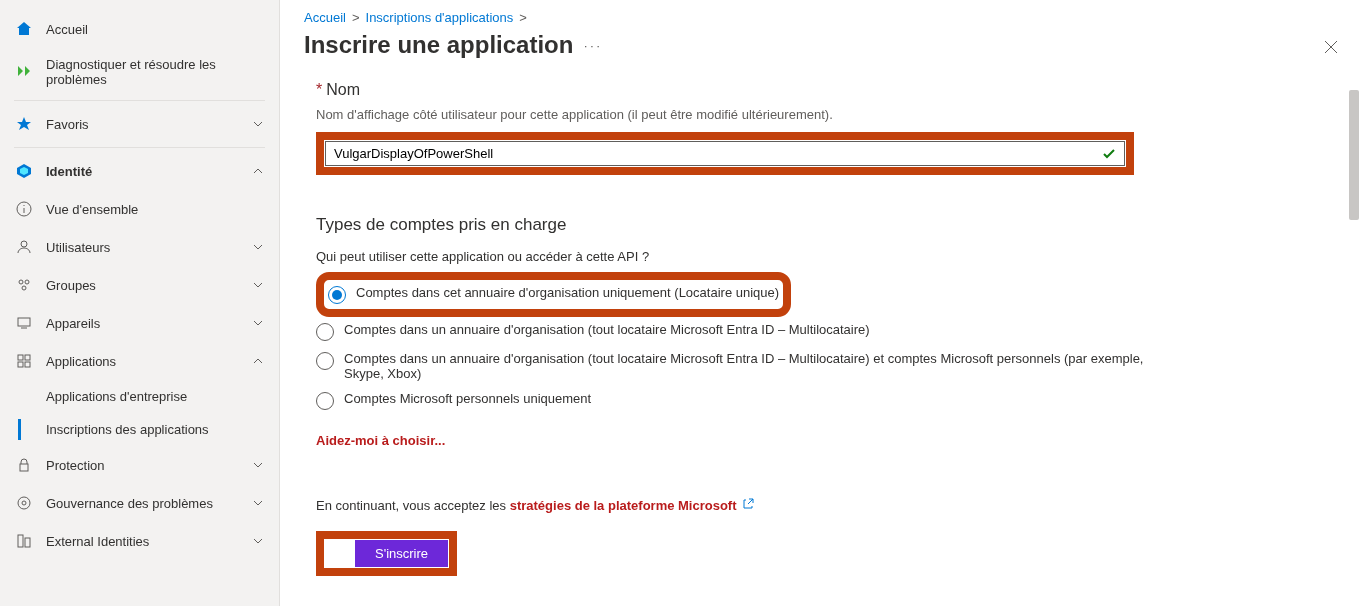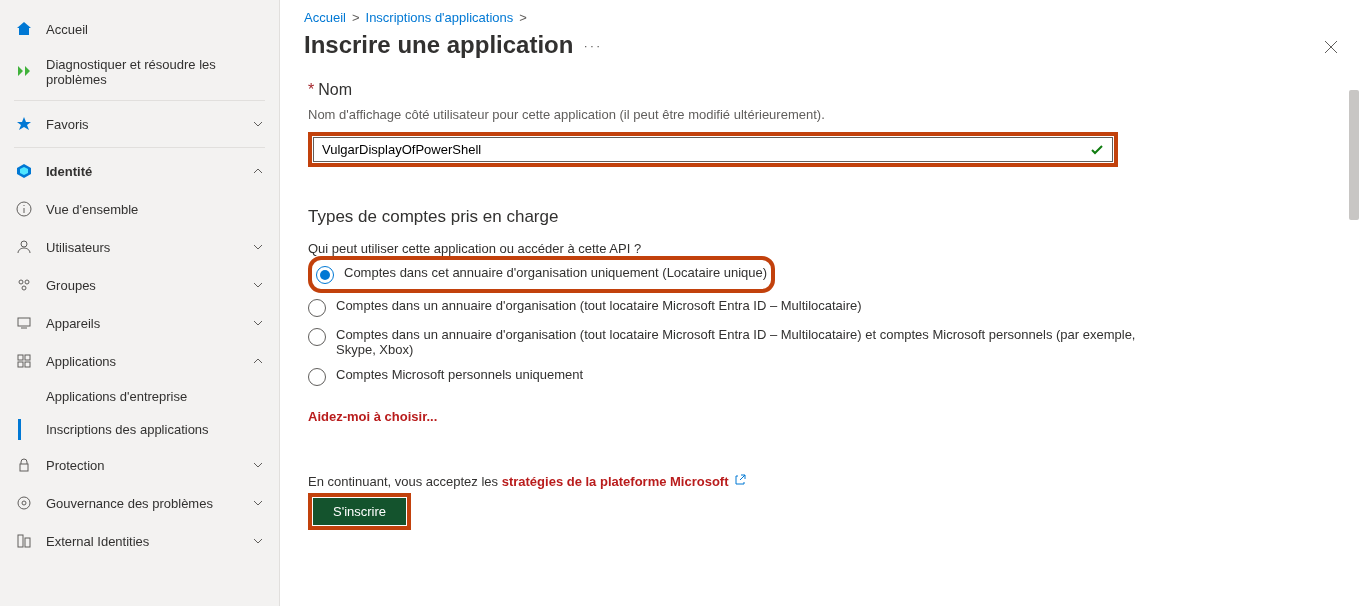--- a/index.html
+++ b/index.html
@@ -12,37 +12,37 @@
     .child { padding-left:46px;align-items:flex-end; }
     .divider { height:1px; background:#e1dfdd; margin:4px 14px; }
     .active-bar { position:absolute; left:18px; top:6px; bottom:6px; width:3px; background:#0078d4; }
     .main { flex:1; display:flex; flex-direction:column; position:relative; }
     .breadcrumb { padding:10px 24px 0 24px; font-size:13px; display:flex; align-items:center; gap:6px; }
     .breadcrumb a { color:#0078d4; text-decoration:none; cursor:pointer; }
     .header { padding:6px 24px 12px 24px; display:flex; align-items:center; }
     .header h1 { font-size:24px; font-weight:600; }
     .header .dots { margin-left:10px; color:#605e5c; letter-spacing:2px; cursor:pointer; }
     .close-x { position:absolute; top:40px; right:26px; cursor:pointer; font-size:16px; color:#605e5c; }
-    .content { padding:10px 24px 24px 28px; overflow-y:auto; flex:1; }
+    .content { padding:10px 24px 24px 36px; overflow-y:auto; flex:1; }
     .scroll-track { position:absolute; right:2px; top:80px; bottom:0; width:16px; }
     .scroll-thumb { position:absolute; top:10px; left:3px; width:10px; height:130px; background:#c8c6c4; border-radius:2px; }
     .req { color:#a4262c; margin-right:4px; }
     .section-title { font-size:16px; margin-bottom:8px; }
     .help { color:#605e5c; margin-bottom:10px; }
     .input-wrap { border:1px solid #605e5c; display:flex; align-items:center; padding:4px 8px; width:800px; }
     .input-wrap input { border:none; outline:none; flex:1; font-size:13px; }
     .check-green { color:#107c10; font-size:14px; }
     .radio-row { display:flex; align-items:flex-start; padding:5px 0; }
     .radio { width:18px; height:18px; border:1px solid #605e5c; border-radius:50%; margin-right:10px; margin-top:1px; flex-shrink:0; display:flex; align-items:center; justify-content:center; cursor:pointer; }
     .radio.checked { border-color:#0078d4; }
     .radio.checked::after { content:""; width:10px; height:10px; background:#0078d4; border-radius:50%; }
     .radio-label { max-width:840px; }
     .link { color:#b91c1c; text-decoration:none; cursor:pointer;font-weight:bold; }
-    .btn-primary { background:#14532d; color:#fff; border:none; padding:6px 20px; font-size:13px; cursor:pointer; }
-    .hl-red { border:4px solid #c2410c; display:inline-block; }
+    .btn-primary { background:#6d28d9; color:#fff; border:none; padding:6px 20px; font-size:13px; cursor:pointer;margin-left:30px; }
+    .hl-red { border:8px solid #c2410c; display:inline-block; }
     .hl-red.pad-small { padding:1px; }
     svg { display:block; }
   </style>
 </head>
 <body>
 
 <div class="sidebar">
   <div class="side-item">
     <span class="icon">
       <svg width="16" height="16" viewBox="0 0 16 16">
@@ -237,21 +237,21 @@
         <input type="text" value="VulgarDisplayOfPowerShell" style="">
         <span class="check-green">
           <svg width="14" height="14" viewBox="0 0 14 14">
               <path fill="none" stroke="#107c10" stroke-width="2" d="M2 7l3 3 7-7"></path>
             </svg>
         </span>
       </div>
     </div>
 
     <div class="section-title" style="font-size:17px;margin-bottom:14px">Types de comptes pris en charge</div>
-    <div style="">Qui peut utiliser cette application ou accéder à cette API ?</div>
+    <div style="margin-bottom:8px">Qui peut utiliser cette application ou accéder à cette API ?</div>
 
     <div class="hl-red" style="display:inline-block;padding:0 4px;border-radius:13px;">
       <div class="radio-row">
         <span class="radio checked"></span>
         <span class="radio-label">Comptes dans cet annuaire d'organisation uniquement (Locataire unique)</span>
       </div>
     </div>
     <div class="radio-row">
       <span class="radio"></span>
       <span class="radio-label">Comptes dans un annuaire d'organisation (tout locataire Microsoft Entra ID – Multilocataire)</span>
@@ -262,21 +262,21 @@
     </div>
     <div class="radio-row">
       <span class="radio"></span>
       <span class="radio-label">Comptes Microsoft personnels uniquement</span>
     </div>
 
     <div style="margin-top:18px;margin-bottom:50px">
       <a class="link">Aidez-moi à choisir...</a>
     </div>
 
-    <div style="margin-bottom:4px">
+    <div style="margin-bottom:18px">
       <span>En continuant, vous acceptez les </span><a class="link">stratégies de la plateforme Microsoft</a>
       <span style="color:#0078d4;margin-left:2px">
         <svg width="12" height="12" viewBox="0 0 12 12" style="display:inline">
             <path fill="none" stroke="#0078d4" d="M4 2H2v8h8V8M6 6l5-5M7 1h4v4"></path>
           </svg>
       </span>
     </div>
 
     <div class="hl-red pad-small" style="display:inline-block">
       <button class="btn-primary">S'inscrire</button>

